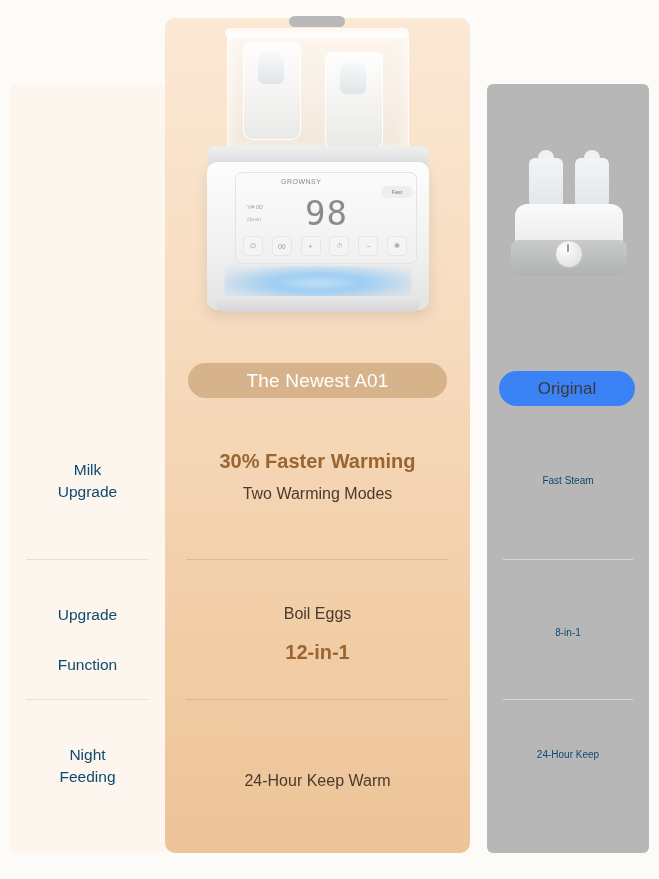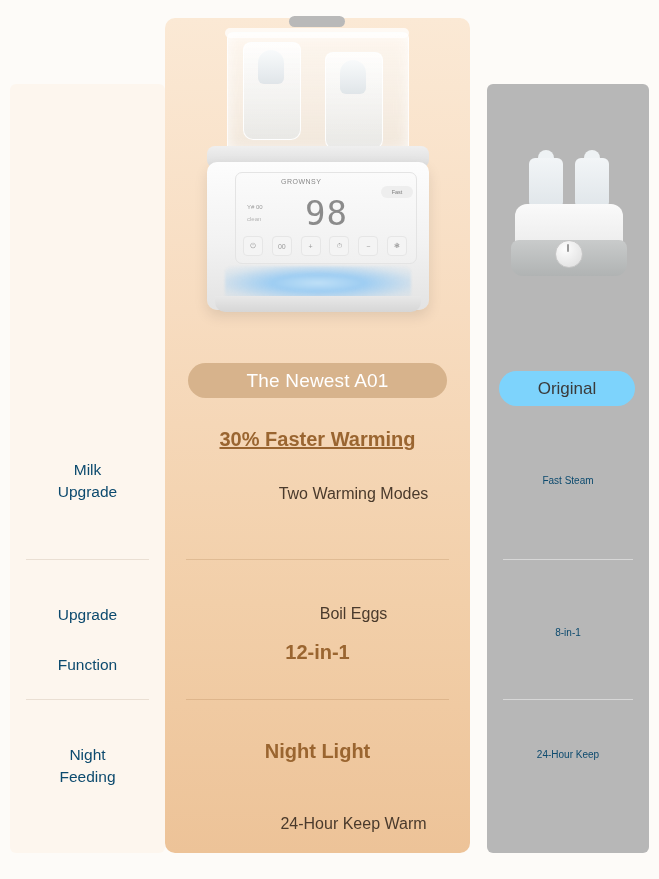--- a/index.html
+++ b/index.html
@@ -96,21 +96,20 @@
   .hl-big {
     font-size: 20px;
     font-weight: bold;
     color: #9a6530;
     line-height: 26px;
   }
   .hl-sub {
     font-size: 16px;
     color: #4a3a2c;
     line-height: 24px;
-    padding-left: 36px;
   }
 
   
   .pill-new {
     position: absolute;
     left: 188px;
     top: 363px;
     width: 259px;
     height: 35px;
     border-radius: 19px;
@@ -123,21 +122,21 @@
     letter-spacing: .2px;
   }
 
   .pill-orig {
     position: absolute;
     left: 499px;
     top: 371px;
     width: 136px;
     height: 35px;
     border-radius: 18px;
-    background: #7dd3fc;
+    background: #3b82f6;
     color: #3a3a3a;
     font-size: 17px;
     display: flex;
     align-items: center;
     justify-content: center;
   }
 
   
   .product {
     position: absolute;
@@ -435,21 +434,21 @@
     <div class="o-knob"></div>
     <div class="o-knob-line"></div>
   </div>
 
   <div class="pill-new">The Newest A01</div>
   <div class="pill-orig">Original</div>
 
   <div class="label-left" style="top:459px;">Milk</div>
   <div class="label-left" style="top:481px;">Upgrade</div>
 
-  <div class="center-block hl-big" style="top:426px;text-decoration:underline;">30% Faster Warming</div>
+  <div class="center-block hl-big" style="top:448px;">30% Faster Warming</div>
   <div class="center-block hl-sub" style="top:482px;">Two Warming Modes</div>
 
   <div class="label-right" style="top:470px;">Fast Steam</div>
 
   <div class="divider light" style="left:26px;  top:559px; width:123px;"></div>
   <div class="divider center" style="left:186px; top:559px; width:263px;"></div>
   <div class="divider grey" style="left:503px; top:559px; width:130px;"></div>
 
   <div class="label-left" style="top:604px;">Upgrade</div>
   <div class="label-left" style="top:654px;">Function</div>
@@ -459,18 +458,17 @@
 
   <div class="label-right" style="top:614px;margin-top:8px;">8-in-1</div>
 
   <div class="divider light" style="left:26px;  top:699px; width:123px;"></div>
   <div class="divider center" style="left:186px; top:699px; width:263px;"></div>
   <div class="divider grey" style="left:503px; top:699px; width:130px;"></div>
 
   <div class="label-left" style="top:744px;">Night</div>
   <div class="label-left" style="top:766px;">Feeding</div>
 
-  <div class="center-block hl-big" style="top:738px;">Night Light</div>
-  <div class="center-block hl-sub" style="top:812px;">24-Hour Keep Warm</div>
+  <div class="center-block hl-sub" style="top:769px;">24-Hour Keep Warm</div>
 
   <div class="label-right" style="top:744px;">24-Hour Keep</div>
 
 </div>
 
 </body></html>

